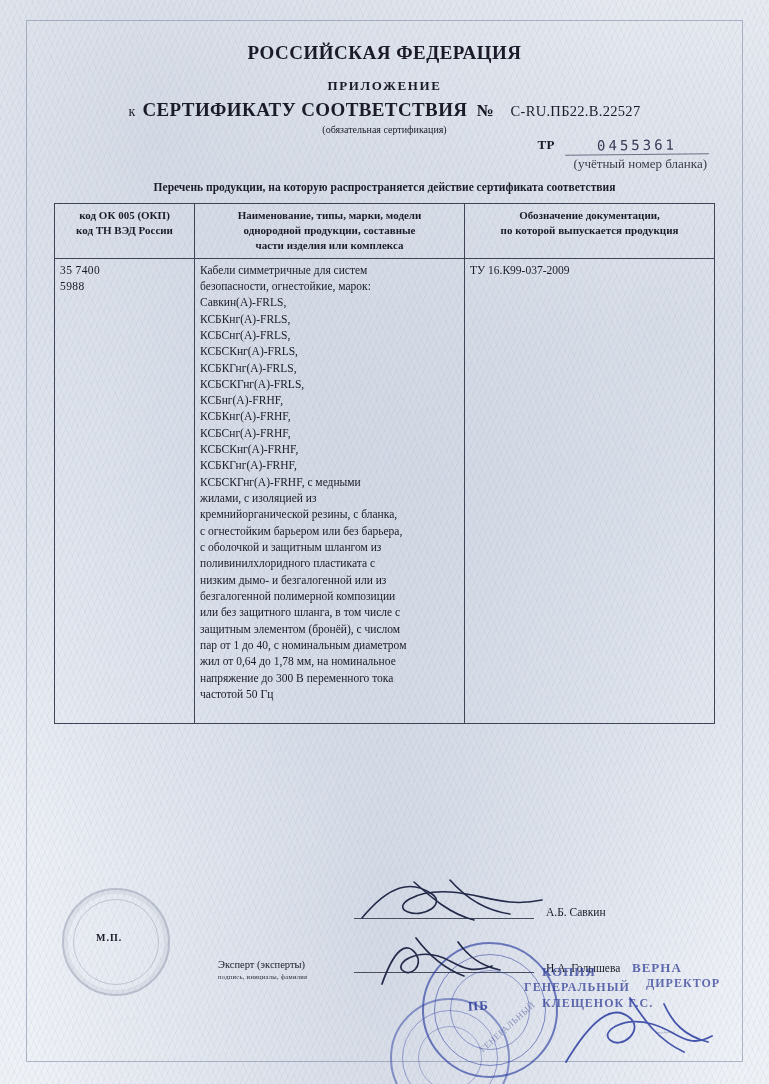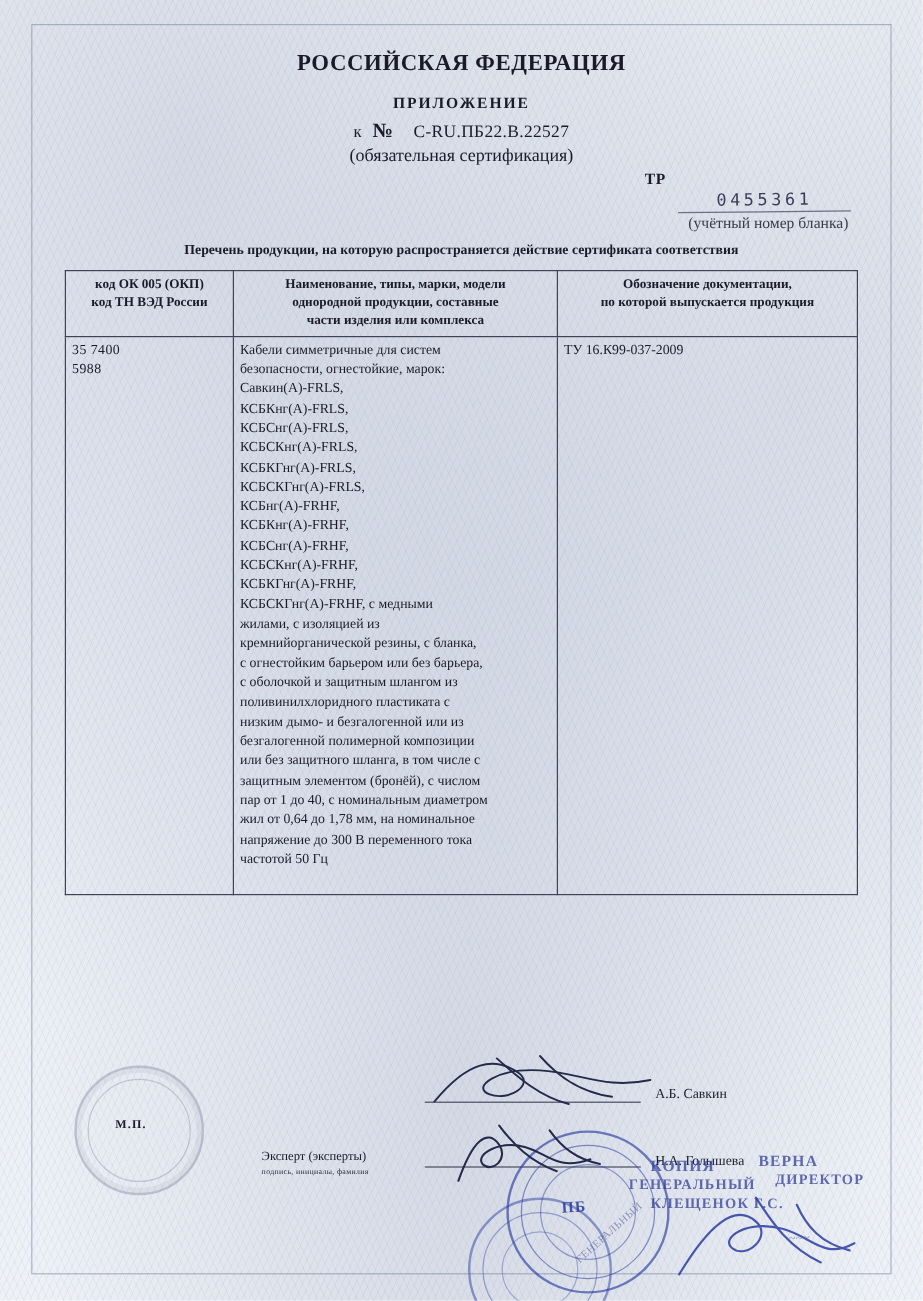--- a/index.html
+++ b/index.html
@@ -85,37 +85,37 @@
     font-size: 17px;
     margin-left: 2px;
   }
   .cert-line .num {
     font-size: 14.5px;
     letter-spacing: .3px;
     margin-left: 10px;
   }
   .oblig {
     text-align: center;
-    font-size: 15px;
+    font-size: 10px;
     margin-top: 3px;
   }
 
   .blank-row {
     display: flex;
     align-items: flex-end;
     justify-content: flex-end;
     margin-top: 2px;
     padding-right: 6px;
   }
   .blank-row .tr {
     font-size: 13px;
     font-weight: bold;
     letter-spacing: .5px;
     margin-right: 10px;
-    margin-bottom: 20px;
+    margin-bottom: 2px;
   }
   .blank-num {
     font-family: "DejaVu Sans Mono", monospace;
     font-size: 14px;
     letter-spacing: 3px;
     color: #3c3a58;
     border-bottom: 1px solid #6a6f86;
     padding: 0 12px 1px 12px;
     min-width: 120px;
     text-align: center;
@@ -281,20 +281,21 @@
 <div class="page"></div>
 <div class="frame"></div>
 
 <div class="content">
 
   <div class="doc-title">РОССИЙСКАЯ ФЕДЕРАЦИЯ</div>
   <div class="sub-title">ПРИЛОЖЕНИЕ</div>
 
   <div class="cert-line">
     <span class="pre">к</span>
+    <span class="big">СЕРТИФИКАТУ СООТВЕТСТВИЯ</span>
     <span class="no">№</span>
     <span class="num">C-RU.ПБ22.В.22527</span>
   </div>
 
   <div class="oblig">(обязательная сертификация)</div>
 
   <div class="blank-row">
     <span class="tr">ТР</span>
     <span class="blank-num">0455361</span>
   </div>

